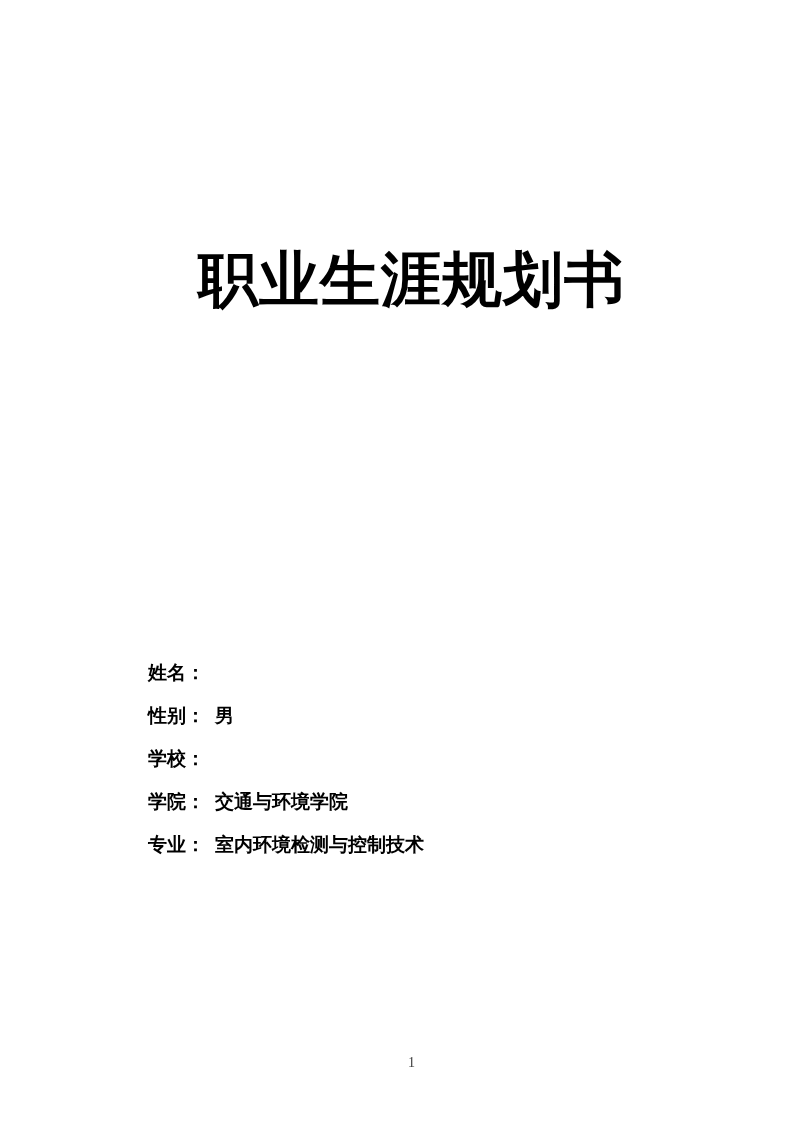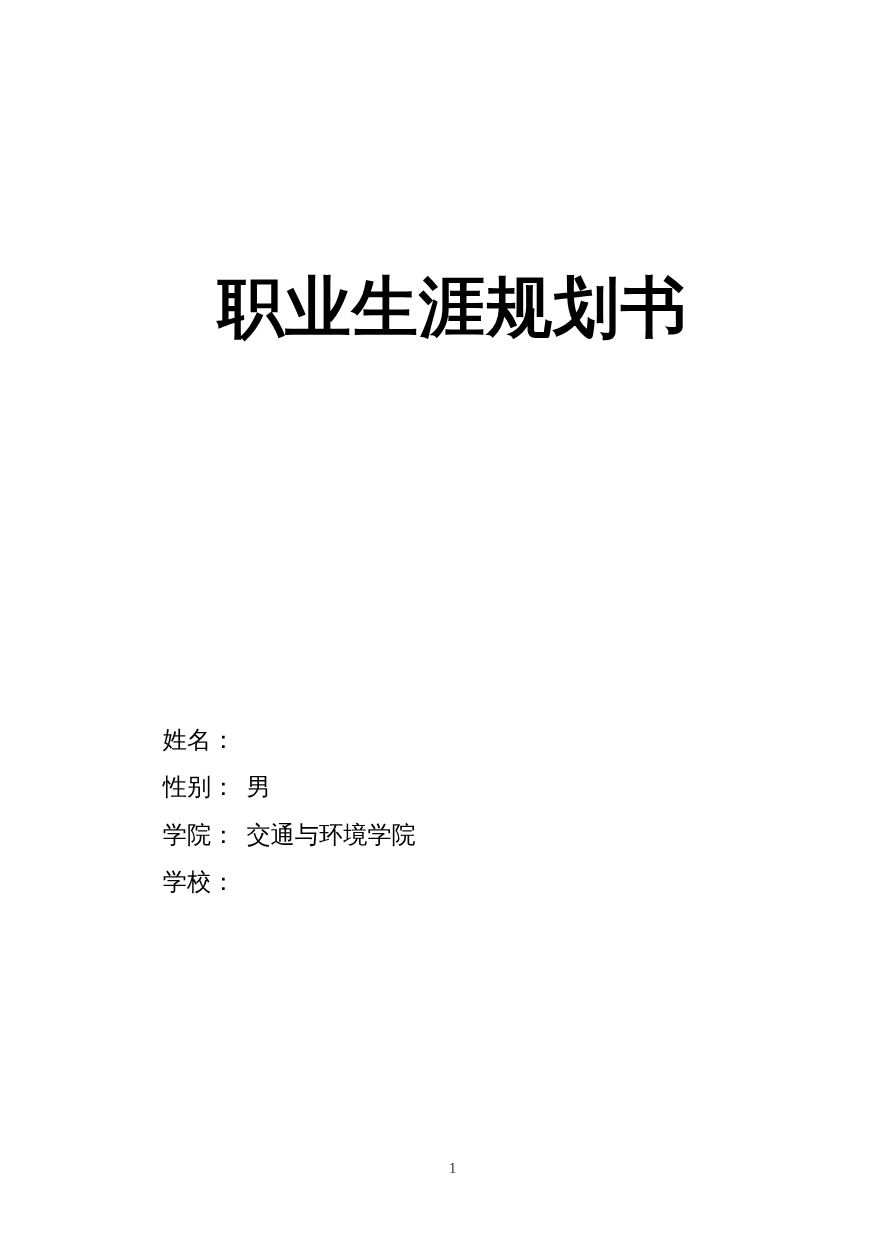--- a/index.html
+++ b/index.html
@@ -26,23 +26,23 @@
     font-size: 60px;
     line-height: 72px;
     font-weight: bold;
     letter-spacing: 1px;
     white-space: nowrap;
   }
   .fields-block {
     position: absolute;
     left: 118px;
     top: 629px;
-    font-size: 22px;
+    font-size: 19px;
     line-height: 38px;
-    font-weight: normal;
+    font-weight: bold;
   }
   .field-row {
     white-space: nowrap;
   }
   .field-label, .field-value {
     display: inline;
   }
   .page-footer {
     position: absolute;
     top: 1034px;
@@ -61,24 +61,25 @@
 <div class="doc-page">
 
   <h1 class="doc-title">职业生涯规划书</h1>
 
   <div class="fields-block">
 
     <p class="field-row"><span class="field-label">姓名：</span><span class="field-value"></span></p>
 
     <p class="field-row"><span class="field-label">性别：</span><span class="field-value">男</span></p>
 
+    <p class="field-row"><span class="field-label">学校：</span><span class="field-value"></span></p>
+
     <p class="field-row"><span class="field-label">学院：</span><span class="field-value">交通与环境学院</span></p>
 
-    <p class="field-row"><span class="field-label">学校：</span><span class="field-value"></span></p>
-
+    <p class="field-row"><span class="field-label">专业：</span><span class="field-value">室内环境检测与控制技术</span></p>
 
 
 
   </div>
 
   <div class="page-footer">
     <span>1</span>
   </div>
 
 </div>

